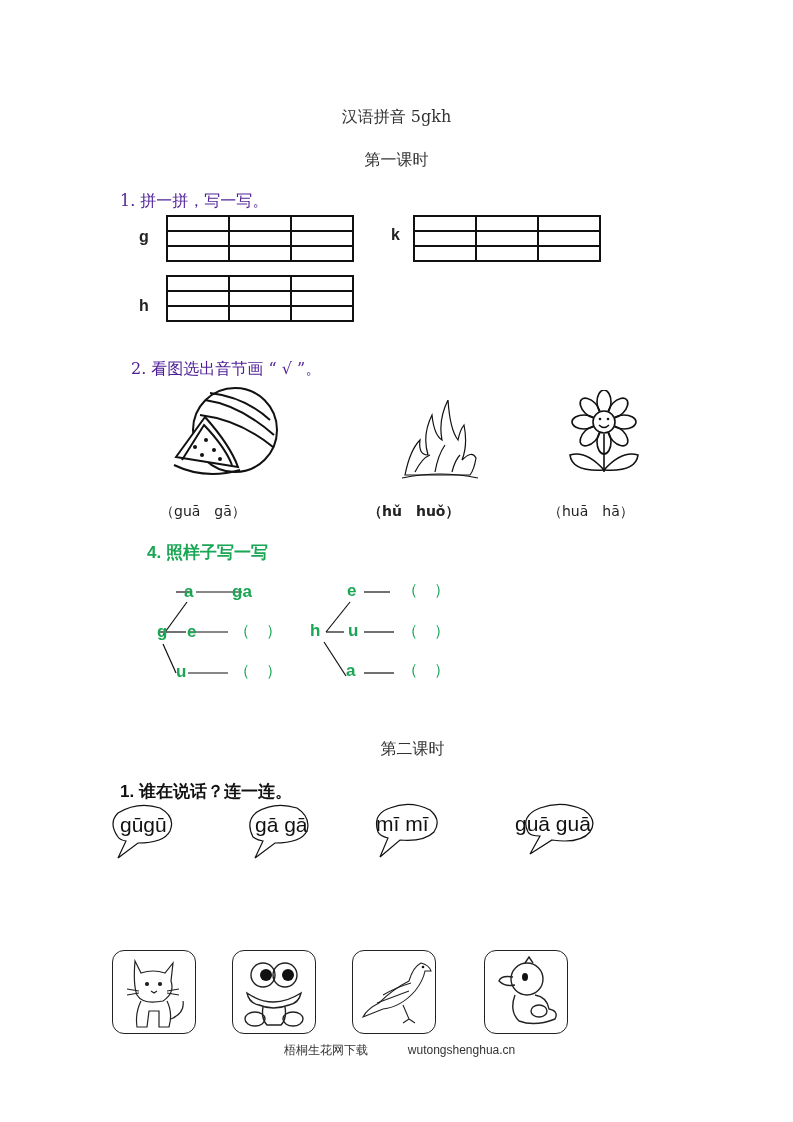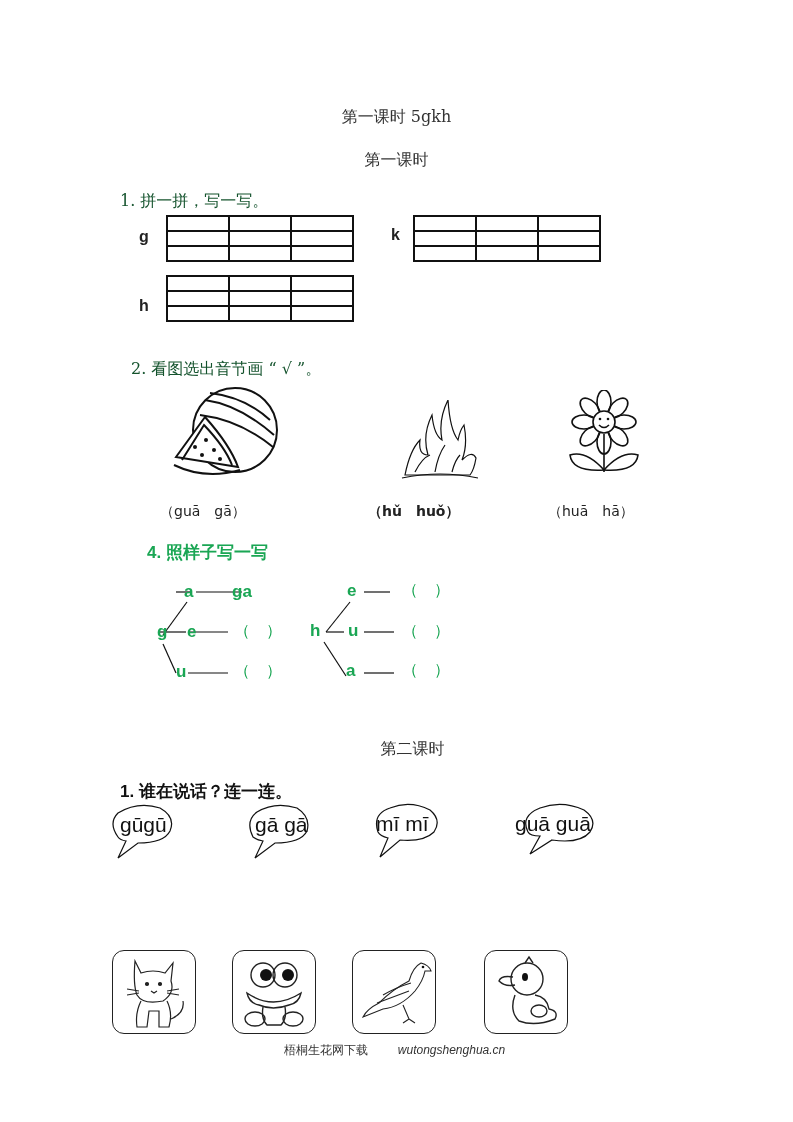--- a/index.html
+++ b/index.html
@@ -1,34 +1,34 @@
 <!DOCTYPE html>
 <html><head>
   <meta charset="utf-8">
   <style>
     html, body { margin:0; padding:0; background:#fff; }
     body { width:793px; height:1122px; position:relative; overflow:hidden; font-family:"DejaVu Serif", serif; color:#222; }
     .abs { position:absolute; }
     .title { left:0; width:793px; text-align:center; font-size:16px; color:#333; }
-    .q { font-size:16px; color:#14532d; }
+    .q { font-size:16px; color:#4c1d95; }
     .grid-label { font-family:"Liberation Sans", sans-serif; font-weight:bold; font-size:16px; color:#222; }
     table.grid { border-collapse:collapse; position:absolute; }
     table.grid td { border:2px solid #111; width:60px; height:13px; padding:0; }
     .pinyin-opt { font-family:"DejaVu Sans", sans-serif; font-size:14px; color:#222;text-align:center; }
     .green { color:#1aa654; font-family:"Liberation Sans", sans-serif; font-weight:bold; }
     .greenp { color:#1aa654; font-family:"Liberation Sans", sans-serif; font-size:16px; }
     .bubble-text { font-family:"Liberation Sans", sans-serif; font-size:21px; color:#111; }
     .boxpic { border:1.5px solid #222; border-radius:12px; width:82px; height:82px; background:#fff; }
     .footer { font-size:12px; color:#333; }
     .footer .url { font-family:"Liberation Sans", sans-serif; }
   </style>
 </head>
 <body>
 
-<div class="abs title" style="top:107px;">第一课时 5gkh</div>
+<div class="abs title" style="top:107px;">汉语拼音 5gkh</div>
 <div class="abs title" style="top:150px;">第一课时</div>
 
 <div class="abs q" style="left:120px; top:191px;">1. 拼一拼，写一写。</div>
 
 <div class="abs grid-label" style="left:139px; top:228px;">g</div>
 <table class="grid" style="left:166px; top:215px;">
   <tbody>
       <tr>
         <td></td>
         <td></td>
@@ -252,14 +252,14 @@
       <path d="M40 12 L44 6 L48 12"></path>
       <path d="M30 44 Q24 60 34 70 Q50 76 70 68 Q74 60 64 58 Q62 46 50 44"></path>
       <ellipse cx="54" cy="60" rx="8" ry="6"></ellipse>
     </g>
     <ellipse cx="40" cy="26" rx="3" ry="4" fill="#111"></ellipse>
   </svg>
 </div>
 
 <div class="abs footer" style="left:284px; top:1042px;">
   <span>梧桐生花网下载</span>
-  <span class="url" style="margin-left:26px;font-style:italic;">wutongshenghua.cn</span>
+  <span class="url" style="margin-left:36px;">wutongshenghua.cn</span>
 </div>
 
 </body></html>

